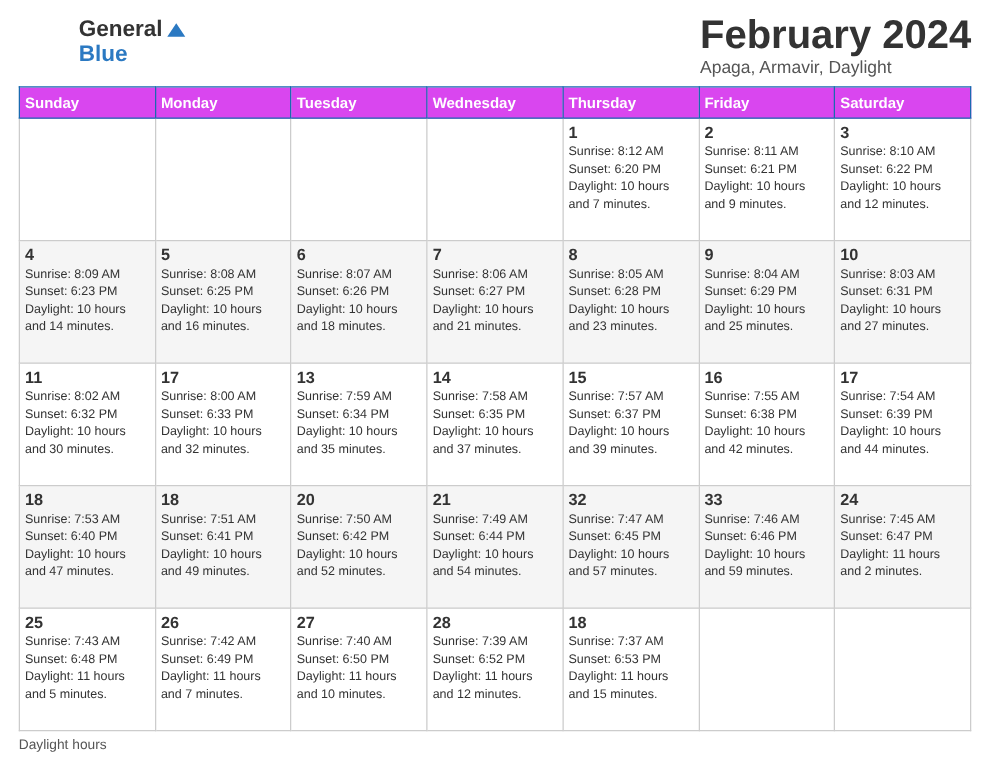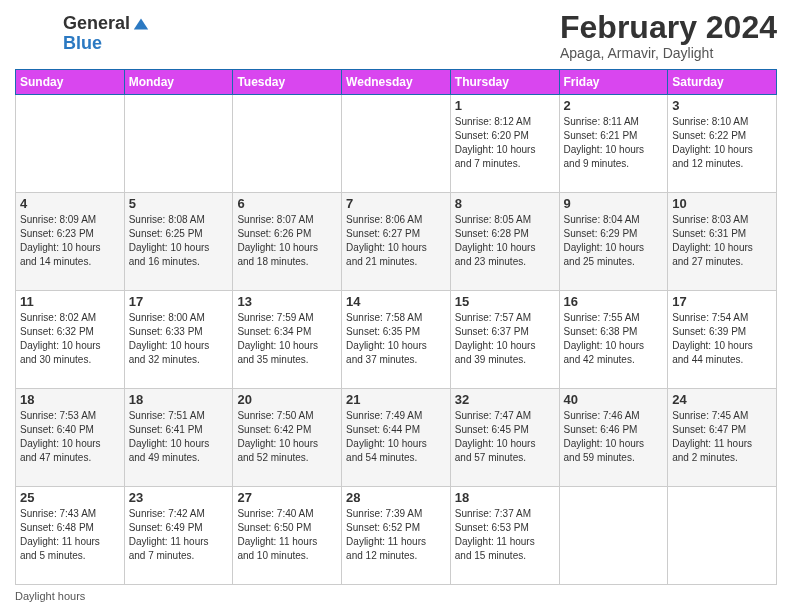--- a/index.html
+++ b/index.html
@@ -235,35 +235,35 @@
           </td>
           <td>
             <span class="day-num">21</span>
             <div class="day-info">Sunrise: 7:49 AM<br>Sunset: 6:44 PM<br>Daylight: 10 hours<br>and 54 minutes.</div>
           </td>
           <td>
             <span class="day-num">32</span>
             <div class="day-info">Sunrise: 7:47 AM<br>Sunset: 6:45 PM<br>Daylight: 10 hours<br>and 57 minutes.</div>
           </td>
           <td>
-            <span class="day-num">40</span>
+            <span class="day-num">33</span>
             <div class="day-info">Sunrise: 7:46 AM<br>Sunset: 6:46 PM<br>Daylight: 10 hours<br>and 59 minutes.</div>
           </td>
           <td>
             <span class="day-num">24</span>
             <div class="day-info">Sunrise: 7:45 AM<br>Sunset: 6:47 PM<br>Daylight: 11 hours<br>and 2 minutes.</div>
           </td>
         </tr>
         <tr>
           <td>
             <span class="day-num">25</span>
             <div class="day-info">Sunrise: 7:43 AM<br>Sunset: 6:48 PM<br>Daylight: 11 hours<br>and 5 minutes.</div>
           </td>
           <td>
-            <span class="day-num">23</span>
+            <span class="day-num">26</span>
             <div class="day-info">Sunrise: 7:42 AM<br>Sunset: 6:49 PM<br>Daylight: 11 hours<br>and 7 minutes.</div>
           </td>
           <td>
             <span class="day-num">27</span>
             <div class="day-info">Sunrise: 7:40 AM<br>Sunset: 6:50 PM<br>Daylight: 11 hours<br>and 10 minutes.</div>
           </td>
           <td>
             <span class="day-num">28</span>
             <div class="day-info">Sunrise: 7:39 AM<br>Sunset: 6:52 PM<br>Daylight: 11 hours<br>and 12 minutes.</div>
           </td>

